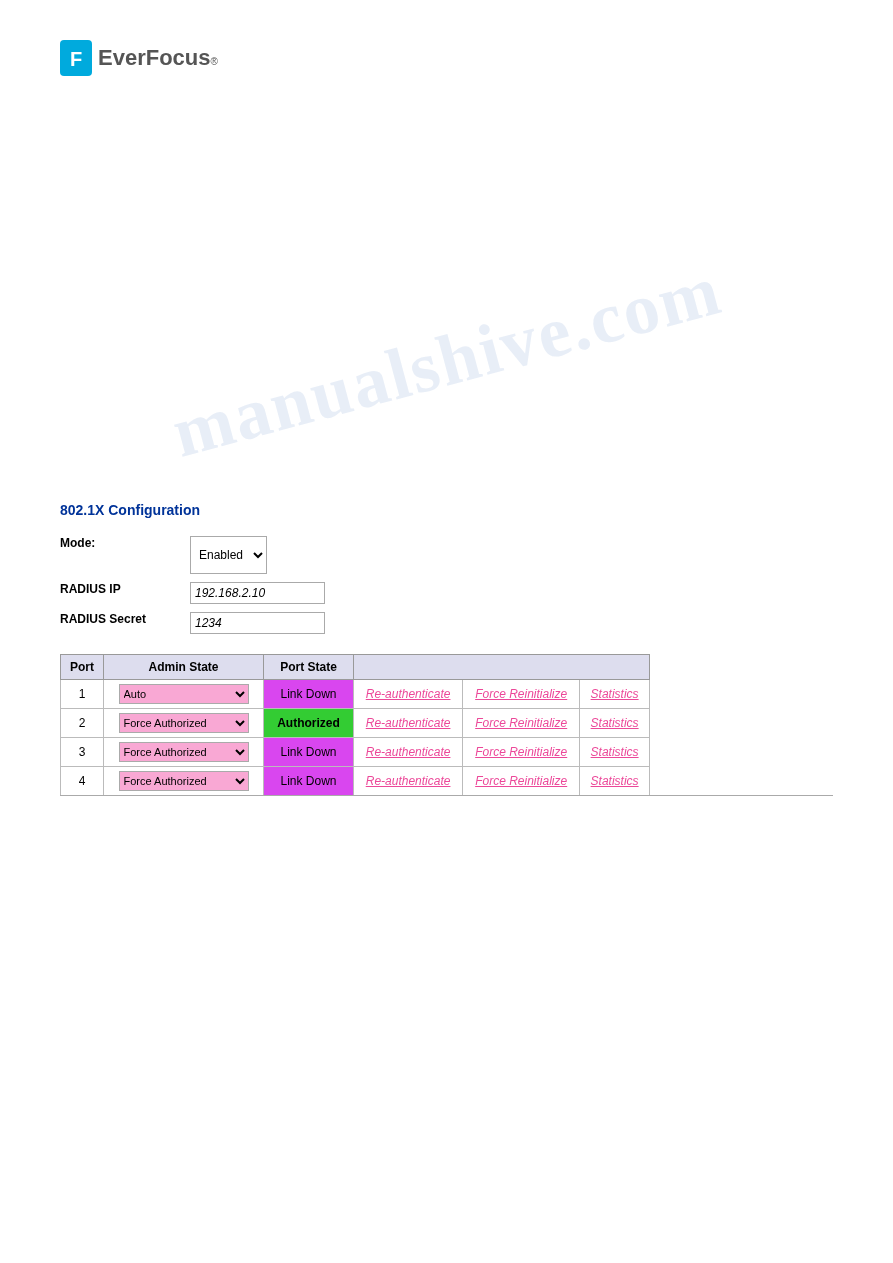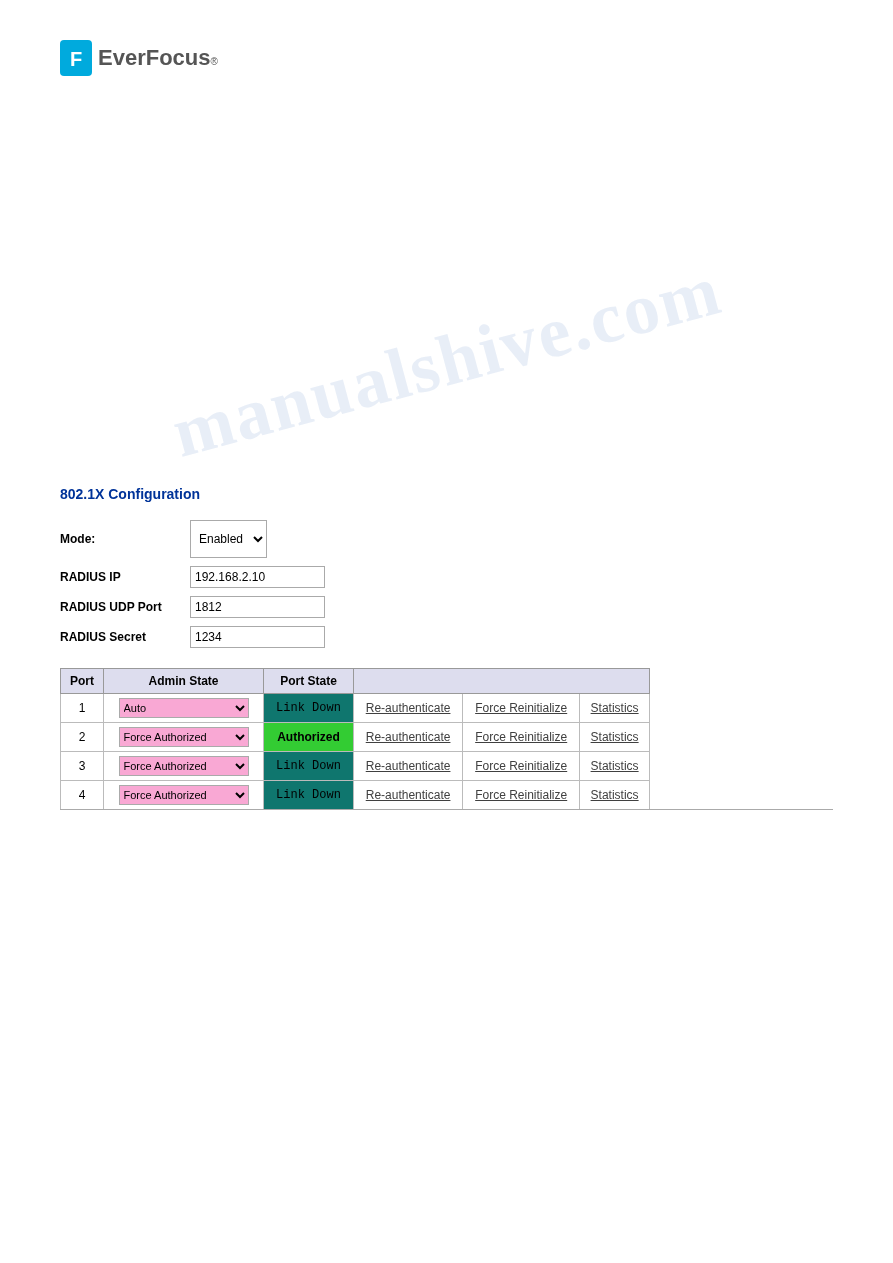--- a/index.html
+++ b/index.html
@@ -29,39 +29,41 @@
       height: 36px;
     }
 
     .spacer { height: 380px; }
 
     .section-title {
       font-size: 14px;
       font-weight: bold;
       color: #003399;
       margin-bottom: 18px;
+      margin-top: 16px;
     }
 
     .form-group {
       display: flex;
-      align-items: center;
+      align-items: flex-start;
       margin-bottom: 8px;
     }
     .form-label {
       width: 130px;
       font-size: 12px;
       font-weight: bold;
       color: #000;
     }
     .form-input {
       border: 1px solid #aaa;
       padding: 2px 4px;
       font-size: 12px;
       width: 135px;
       height: 22px;
+      font-style: italic;
     }
     .form-select {
       border: 1px solid #aaa;
       padding: 1px 4px;
       font-size: 12px;
       height: 38px;
       background: #fff;
     }
 
     .table-area {
@@ -97,39 +99,39 @@
       width: 90px;
     }
     .admin-select {
       border: 1px solid #aaa;
       font-size: 11px;
       width: 130px;
       height: 20px;
       background: #f9a8d4;
     }
     .state-link-down {
-      background: #0f766e;
-      color: #000;
-      font-size: 12px;
-      font-family: Liberation Mono, monospace;
+      background: #d946ef;
+      color: #000;
+      font-size: 12px;
     }
     .state-authorized {
       background: #33cc33;
       color: #000;
       font-size: 12px;
       font-weight: bold;
     }
     .action-link {
-      color: #404040;
+      color: #ec4899;
       text-decoration: underline;
       font-size: 12px;
       cursor: pointer;
       background: none;
       border: none;
       padding: 0;
+      font-style: italic;
     }
 
     
     .watermark {
       position: absolute;
       top: 320px;
       left: 50%;
       transform: translateX(-50%) rotate(-15deg);
       font-size: 72px;
       color: rgba(100, 140, 200, 0.15);
@@ -179,24 +181,20 @@
       <option>Enabled</option>
       <option>Disabled</option>
     </select>
   </div>
 
   <div class="form-group">
     <div class="form-label">RADIUS IP</div>
     <input class="form-input" type="text" value="192.168.2.10" style="">
   </div>
 
-  <div class="form-group">
-    <div class="form-label">RADIUS UDP Port</div>
-    <input class="form-input" type="text" value="1812" style="">
-  </div>
 
   <div class="form-group">
     <div class="form-label">RADIUS Secret</div>
     <input class="form-input" type="text" value="1234" style="">
   </div>
 
   <div class="table-area">
     <table>
       <thead>
         <tr>

